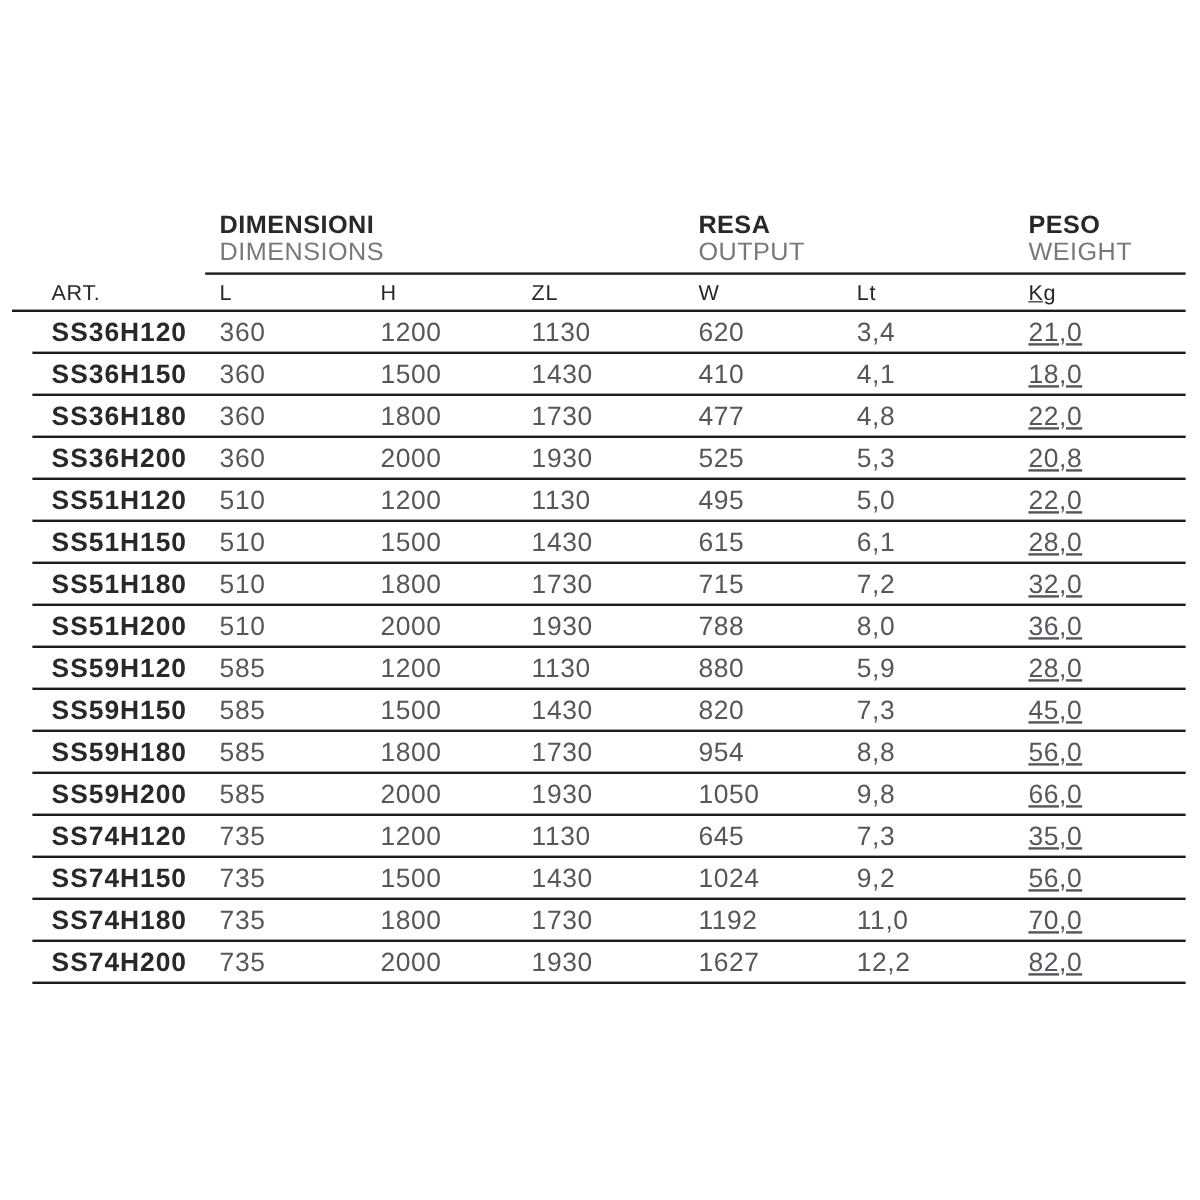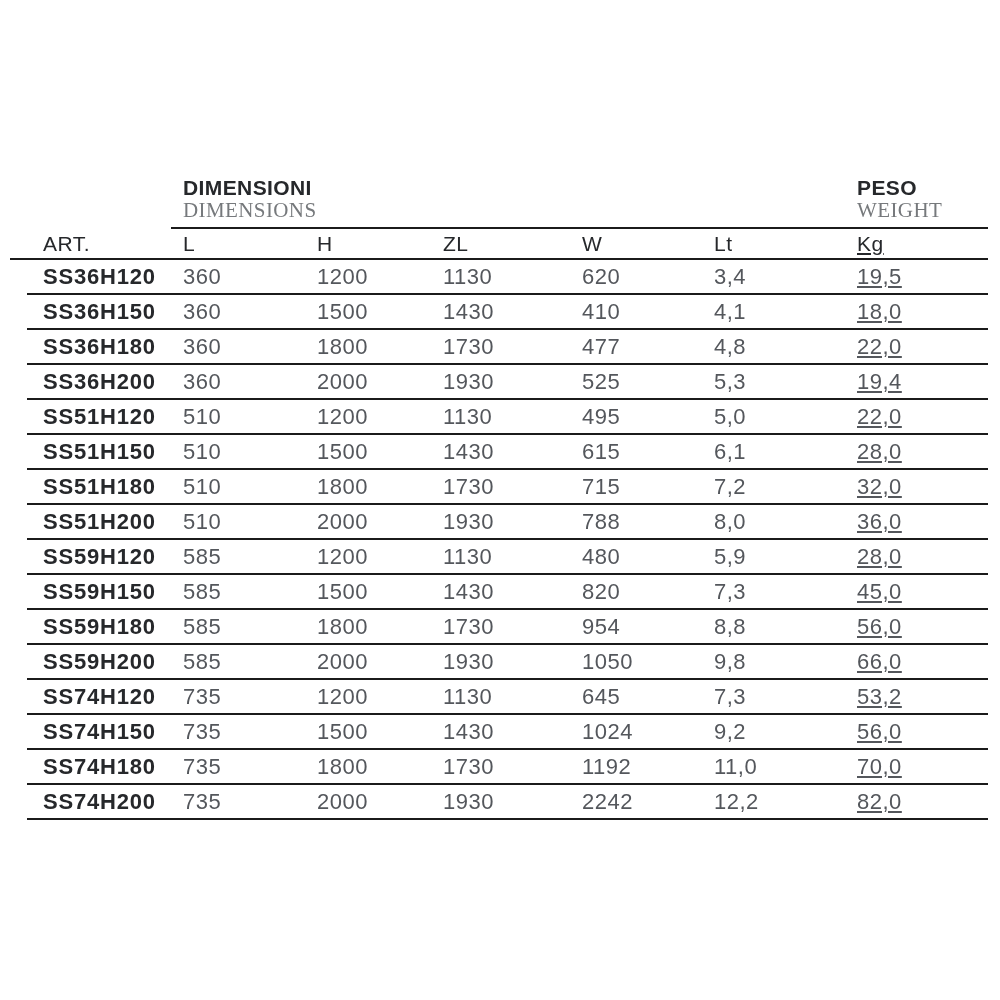--- a/index.html
+++ b/index.html
@@ -12,31 +12,31 @@
   *{margin:0;padding:0;box-sizing:border-box;}
   html,body{width:1000px;height:1000px;background:var(--bg);
     font-family:"Liberation Sans", sans-serif;}
   .page{position:relative;width:1000px;height:1000px;background:var(--bg);overflow:hidden;}
 
   .spec-table{position:absolute;left:10px;top:176px;width:978px;height:646px;}
 
   
   .group-label{position:absolute;top:0;line-height:23px;font-size:21px;letter-spacing:0.4px;}
   .group-label .it{color:var(--text-dark);font-weight:700;}
-  .group-label .en{color:var(--text-light);font-weight:400;font-family:Liberation Serif, serif;}
+  .group-label .en{color:var(--text-light);font-weight:400;}
   .gl-dimensions{left:173px;}
   .gl-output{left:572px;}
   .gl-capacity{left:710px;}
   .gl-weight{left:847px;}
 
   .group-underline{position:absolute;top:51px;left:161px;right:0;height:2px;background:var(--line);}
 
   
   .col-headers{position:absolute;top:54px;left:0;right:0;height:28px;}
-  .col-headers .cell{line-height:28px;color:var(--text-dark);font-weight:400;font-size:21px;}
+  .col-headers .cell{line-height:28px;color:var(--text-dark);font-weight:400;font-size:18px;}
   .header-rule{position:absolute;top:82px;left:0;right:0;height:2px;background:var(--line);}
 
   
   .rows{position:absolute;top:84px;left:0;right:0;}
   .row{position:relative;height:35px;}
   .row::after{content:"";position:absolute;left:17px;right:0;bottom:0;height:2px;background:var(--line);}
   .row .cell{line-height:33px;font-size:22px;}
   .cell{position:absolute;top:0;white-space:nowrap;letter-spacing:0.5px;}
   .row .col-art{color:var(--text-dark);font-weight:700;letter-spacing:0.8px;}
   .row .col-l,.row .col-h,.row .col-zl,.row .col-w,.row .col-lt,.row .col-kg{
@@ -54,20 +54,24 @@
 </head>
 <body>
 
 <div class="page">
   <div class="spec-table">
 
     <div class="group-label gl-dimensions">
       <div class="it">DIMENSIONI</div>
       <div class="en">DIMENSIONS</div>
     </div>
+    <div class="group-label gl-output">
+      <div class="it">RESA</div>
+      <div class="en">OUTPUT</div>
+    </div>
     <div class="group-label gl-weight">
       <div class="it">PESO</div>
       <div class="en">WEIGHT</div>
     </div>
 
     <div class="group-underline"></div>
 
     <div class="col-headers">
       <span class="cell col-art">ART.</span>
       <span class="cell col-l">L</span>
@@ -81,21 +85,21 @@
     <div class="header-rule"></div>
 
     <div class="rows">
         <div class="row">
           <span class="cell col-art">SS36H120</span>
           <span class="cell col-l">360</span>
           <span class="cell col-h">1200</span>
           <span class="cell col-zl">1130</span>
           <span class="cell col-w">620</span>
           <span class="cell col-lt">3,4</span>
-          <span class="cell col-kg">19,5</span>
+          <span class="cell col-kg">21,0</span>
         </div>
         <div class="row">
           <span class="cell col-art">SS36H150</span>
           <span class="cell col-l">360</span>
           <span class="cell col-h">1500</span>
           <span class="cell col-zl">1430</span>
           <span class="cell col-w">410</span>
           <span class="cell col-lt">4,1</span>
           <span class="cell col-kg">18,0</span>
         </div>
@@ -108,21 +112,21 @@
           <span class="cell col-lt">4,8</span>
           <span class="cell col-kg">22,0</span>
         </div>
         <div class="row">
           <span class="cell col-art">SS36H200</span>
           <span class="cell col-l">360</span>
           <span class="cell col-h">2000</span>
           <span class="cell col-zl">1930</span>
           <span class="cell col-w">525</span>
           <span class="cell col-lt">5,3</span>
-          <span class="cell col-kg">19,4</span>
+          <span class="cell col-kg">20,8</span>
         </div>
         <div class="row">
           <span class="cell col-art">SS51H120</span>
           <span class="cell col-l">510</span>
           <span class="cell col-h">1200</span>
           <span class="cell col-zl">1130</span>
           <span class="cell col-w">495</span>
           <span class="cell col-lt">5,0</span>
           <span class="cell col-kg">22,0</span>
         </div>
@@ -151,21 +155,21 @@
           <span class="cell col-zl">1930</span>
           <span class="cell col-w">788</span>
           <span class="cell col-lt">8,0</span>
           <span class="cell col-kg">36,0</span>
         </div>
         <div class="row">
           <span class="cell col-art">SS59H120</span>
           <span class="cell col-l">585</span>
           <span class="cell col-h">1200</span>
           <span class="cell col-zl">1130</span>
-          <span class="cell col-w">480</span>
+          <span class="cell col-w">880</span>
           <span class="cell col-lt">5,9</span>
           <span class="cell col-kg">28,0</span>
         </div>
         <div class="row">
           <span class="cell col-art">SS59H150</span>
           <span class="cell col-l">585</span>
           <span class="cell col-h">1500</span>
           <span class="cell col-zl">1430</span>
           <span class="cell col-w">820</span>
           <span class="cell col-lt">7,3</span>
@@ -189,21 +193,21 @@
           <span class="cell col-lt">9,8</span>
           <span class="cell col-kg">66,0</span>
         </div>
         <div class="row">
           <span class="cell col-art">SS74H120</span>
           <span class="cell col-l">735</span>
           <span class="cell col-h">1200</span>
           <span class="cell col-zl">1130</span>
           <span class="cell col-w">645</span>
           <span class="cell col-lt">7,3</span>
-          <span class="cell col-kg">53,2</span>
+          <span class="cell col-kg">35,0</span>
         </div>
         <div class="row">
           <span class="cell col-art">SS74H150</span>
           <span class="cell col-l">735</span>
           <span class="cell col-h">1500</span>
           <span class="cell col-zl">1430</span>
           <span class="cell col-w">1024</span>
           <span class="cell col-lt">9,2</span>
           <span class="cell col-kg">56,0</span>
         </div>
@@ -214,19 +218,19 @@
           <span class="cell col-zl">1730</span>
           <span class="cell col-w">1192</span>
           <span class="cell col-lt">11,0</span>
           <span class="cell col-kg">70,0</span>
         </div>
         <div class="row">
           <span class="cell col-art">SS74H200</span>
           <span class="cell col-l">735</span>
           <span class="cell col-h">2000</span>
           <span class="cell col-zl">1930</span>
-          <span class="cell col-w">2242</span>
+          <span class="cell col-w">1627</span>
           <span class="cell col-lt">12,2</span>
           <span class="cell col-kg">82,0</span>
         </div>
       </div>
   </div>
 </div>
 
 </body></html>

